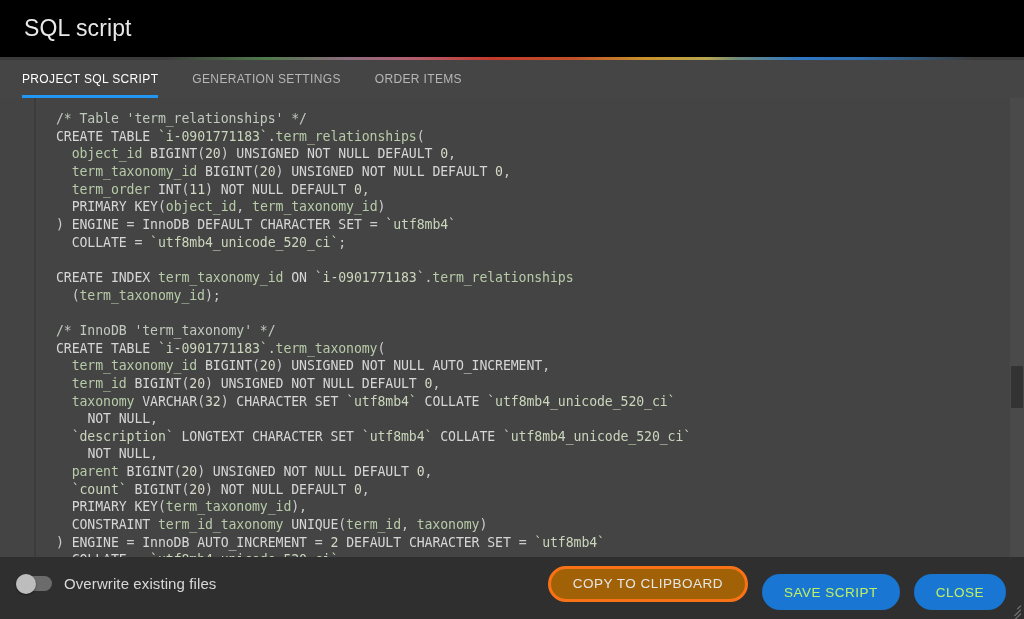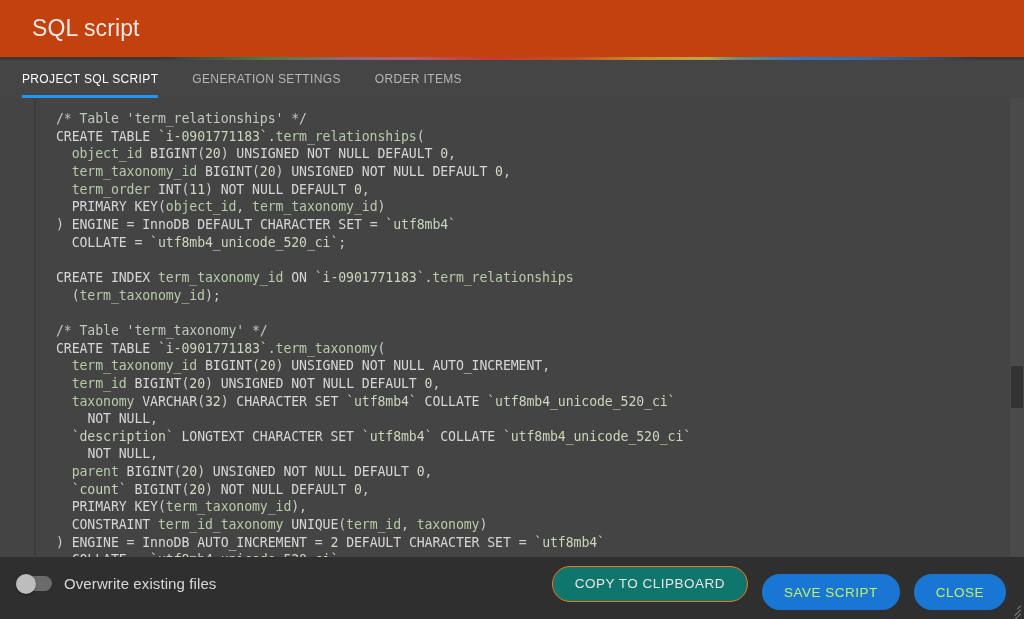--- a/index.html
+++ b/index.html
@@ -22,24 +22,24 @@
     background: #3d3d3d;
     display: flex;
     flex-direction: column;
     overflow: hidden;
   }
 
   
   #titlebar {
     height: 57px;
     min-height: 57px;
-    background: #c2410c;
-    display: flex;
-    align-items: center;
-    padding: 0 0 0 32px;
+    background: #000000;
+    display: flex;
+    align-items: center;
+    padding: 0 0 0 24px;
     box-sizing: border-box;
   }
   #title-text {
     color: #e8e8e8;
     font-size: 23px;
     font-weight: 400;
     letter-spacing: 0.1px;
     line-height: 1;
   }
 
@@ -214,23 +214,23 @@
     letter-spacing: 0.5px;
     cursor: pointer;
     padding: 0 22px;
     margin-left: 14px;
     white-space: nowrap;
     display: inline-flex;
     align-items: center;
     justify-content: center;
   }
   .btn-flat {
-    background: #0f766e;
+    background: #a16207;
     color: #e6e6e6;
-    border: 1px solid #f97316;
+    border: 3px solid #f97316;
   }
   .btn-primary {
     background: #1976d2;
     color: #bef264;
     margin-top: 17px;
   }
 
   
   #resize-grip {
     position: absolute;
@@ -286,21 +286,21 @@
 </span><span class="p"> </span><span class="p"> </span><span class="id">object_id</span><span class="p"> </span><span class="k">BIGINT</span><span class="p">(</span><span class="n">20</span><span class="p">)</span><span class="p"> </span><span class="k">UNSIGNED</span><span class="p"> </span><span class="k">NOT</span><span class="p"> </span><span class="k">NULL</span><span class="p"> </span><span class="k">DEFAULT</span><span class="p"> </span><span class="n">0</span><span class="p">,</span><span class="p">
 </span><span class="p"> </span><span class="p"> </span><span class="id">term_taxonomy_id</span><span class="p"> </span><span class="k">BIGINT</span><span class="p">(</span><span class="n">20</span><span class="p">)</span><span class="p"> </span><span class="k">UNSIGNED</span><span class="p"> </span><span class="k">NOT</span><span class="p"> </span><span class="k">NULL</span><span class="p"> </span><span class="k">DEFAULT</span><span class="p"> </span><span class="n">0</span><span class="p">,</span><span class="p">
 </span><span class="p"> </span><span class="p"> </span><span class="id">term_order</span><span class="p"> </span><span class="k">INT</span><span class="p">(</span><span class="n">11</span><span class="p">)</span><span class="p"> </span><span class="k">NOT</span><span class="p"> </span><span class="k">NULL</span><span class="p"> </span><span class="k">DEFAULT</span><span class="p"> </span><span class="n">0</span><span class="p">,</span><span class="p">
 </span><span class="p"> </span><span class="p"> </span><span class="k">PRIMARY</span><span class="p"> </span><span class="k">KEY</span><span class="p">(</span><span class="id">object_id</span><span class="p">,</span><span class="p"> </span><span class="id">term_taxonomy_id</span><span class="p">)</span><span class="p">
 </span><span class="p">)</span><span class="p"> </span><span class="k">ENGINE</span><span class="p"> </span><span class="p">=</span><span class="p"> </span><span class="k">InnoDB</span><span class="p"> </span><span class="k">DEFAULT</span><span class="p"> </span><span class="k">CHARACTER</span><span class="p"> </span><span class="k">SET</span><span class="p"> </span><span class="p">=</span><span class="p"> </span><span class="q">`utf8mb4`</span><span class="p">
 </span><span class="p"> </span><span class="p"> </span><span class="k">COLLATE</span><span class="p"> </span><span class="p">=</span><span class="p"> </span><span class="q">`utf8mb4_unicode_520_ci`</span><span class="p">;</span><span class="p">
 </span><span class="p">
 </span><span class="k">CREATE</span><span class="p"> </span><span class="k">INDEX</span><span class="p"> </span><span class="id">term_taxonomy_id</span><span class="p"> </span><span class="k">ON</span><span class="p"> </span><span class="q">`i-0901771183`</span><span class="p">.</span><span class="id">term_relationships</span><span class="p">
 </span><span class="p"> </span><span class="p"> </span><span class="p">(</span><span class="id">term_taxonomy_id</span><span class="p">)</span><span class="p">;</span><span class="p">
 </span><span class="p">
-</span><span class="cm">/* Table 'term_taxonomy' */</span><span class="p">
+</span><span class="cm">/* InnoDB 'term_taxonomy' */</span><span class="p">
 </span><span class="k">CREATE</span><span class="p"> </span><span class="k">TABLE</span><span class="p"> </span><span class="q">`i-0901771183`</span><span class="p">.</span><span class="id">term_taxonomy</span><span class="p">(</span><span class="p">
 </span><span class="p"> </span><span class="p"> </span><span class="id">term_taxonomy_id</span><span class="p"> </span><span class="k">BIGINT</span><span class="p">(</span><span class="n">20</span><span class="p">)</span><span class="p"> </span><span class="k">UNSIGNED</span><span class="p"> </span><span class="k">NOT</span><span class="p"> </span><span class="k">NULL</span><span class="p"> </span><span class="k">AUTO_INCREMENT</span><span class="p">,</span><span class="p">
 </span><span class="p"> </span><span class="p"> </span><span class="id">term_id</span><span class="p"> </span><span class="k">BIGINT</span><span class="p">(</span><span class="n">20</span><span class="p">)</span><span class="p"> </span><span class="k">UNSIGNED</span><span class="p"> </span><span class="k">NOT</span><span class="p"> </span><span class="k">NULL</span><span class="p"> </span><span class="k">DEFAULT</span><span class="p"> </span><span class="n">0</span><span class="p">,</span><span class="p">
 </span><span class="p"> </span><span class="p"> </span><span class="id">taxonomy</span><span class="p"> </span><span class="k">VARCHAR</span><span class="p">(</span><span class="n">32</span><span class="p">)</span><span class="p"> </span><span class="k">CHARACTER</span><span class="p"> </span><span class="k">SET</span><span class="p"> </span><span class="q">`utf8mb4`</span><span class="p"> </span><span class="k">COLLATE</span><span class="p"> </span><span class="q">`utf8mb4_unicode_520_ci`</span><span class="p">
 </span><span class="p"> </span><span class="p"> </span><span class="p"> </span><span class="p"> </span><span class="k">NOT</span><span class="p"> </span><span class="k">NULL</span><span class="p">,</span><span class="p">
 </span><span class="p"> </span><span class="p"> </span><span class="q">`description`</span><span class="p"> </span><span class="k">LONGTEXT</span><span class="p"> </span><span class="k">CHARACTER</span><span class="p"> </span><span class="k">SET</span><span class="p"> </span><span class="q">`utf8mb4`</span><span class="p"> </span><span class="k">COLLATE</span><span class="p"> </span><span class="q">`utf8mb4_unicode_520_ci`</span><span class="p">
 </span><span class="p"> </span><span class="p"> </span><span class="p"> </span><span class="p"> </span><span class="k">NOT</span><span class="p"> </span><span class="k">NULL</span><span class="p">,</span><span class="p">
 </span><span class="p"> </span><span class="p"> </span><span class="id">parent</span><span class="p"> </span><span class="k">BIGINT</span><span class="p">(</span><span class="n">20</span><span class="p">)</span><span class="p"> </span><span class="k">UNSIGNED</span><span class="p"> </span><span class="k">NOT</span><span class="p"> </span><span class="k">NULL</span><span class="p"> </span><span class="k">DEFAULT</span><span class="p"> </span><span class="n">0</span><span class="p">,</span><span class="p">
 </span><span class="p"> </span><span class="p"> </span><span class="q">`count`</span><span class="p"> </span><span class="k">BIGINT</span><span class="p">(</span><span class="n">20</span><span class="p">)</span><span class="p"> </span><span class="k">NOT</span><span class="p"> </span><span class="k">NULL</span><span class="p"> </span><span class="k">DEFAULT</span><span class="p"> </span><span class="n">0</span><span class="p">,</span><span class="p">
 </span><span class="p"> </span><span class="p"> </span><span class="k">PRIMARY</span><span class="p"> </span><span class="k">KEY</span><span class="p">(</span><span class="id">term_taxonomy_id</span><span class="p">)</span><span class="p">,</span><span class="p">

